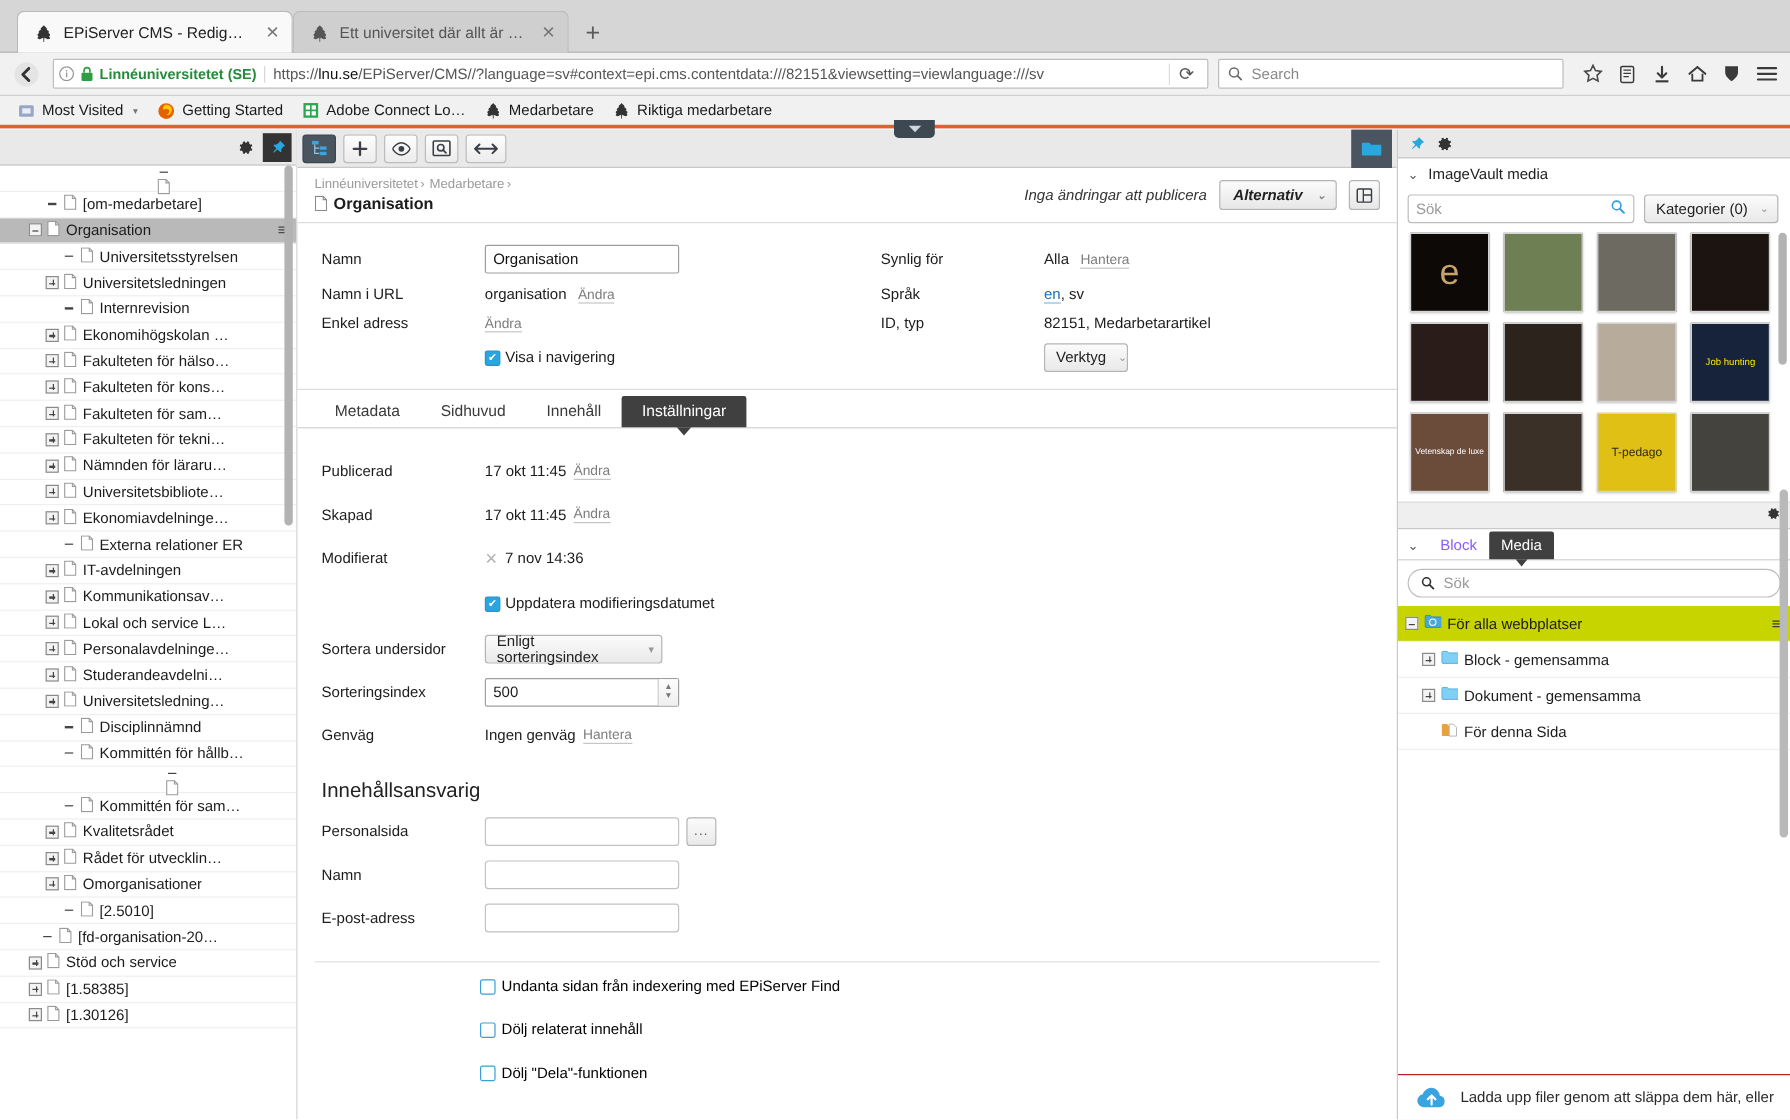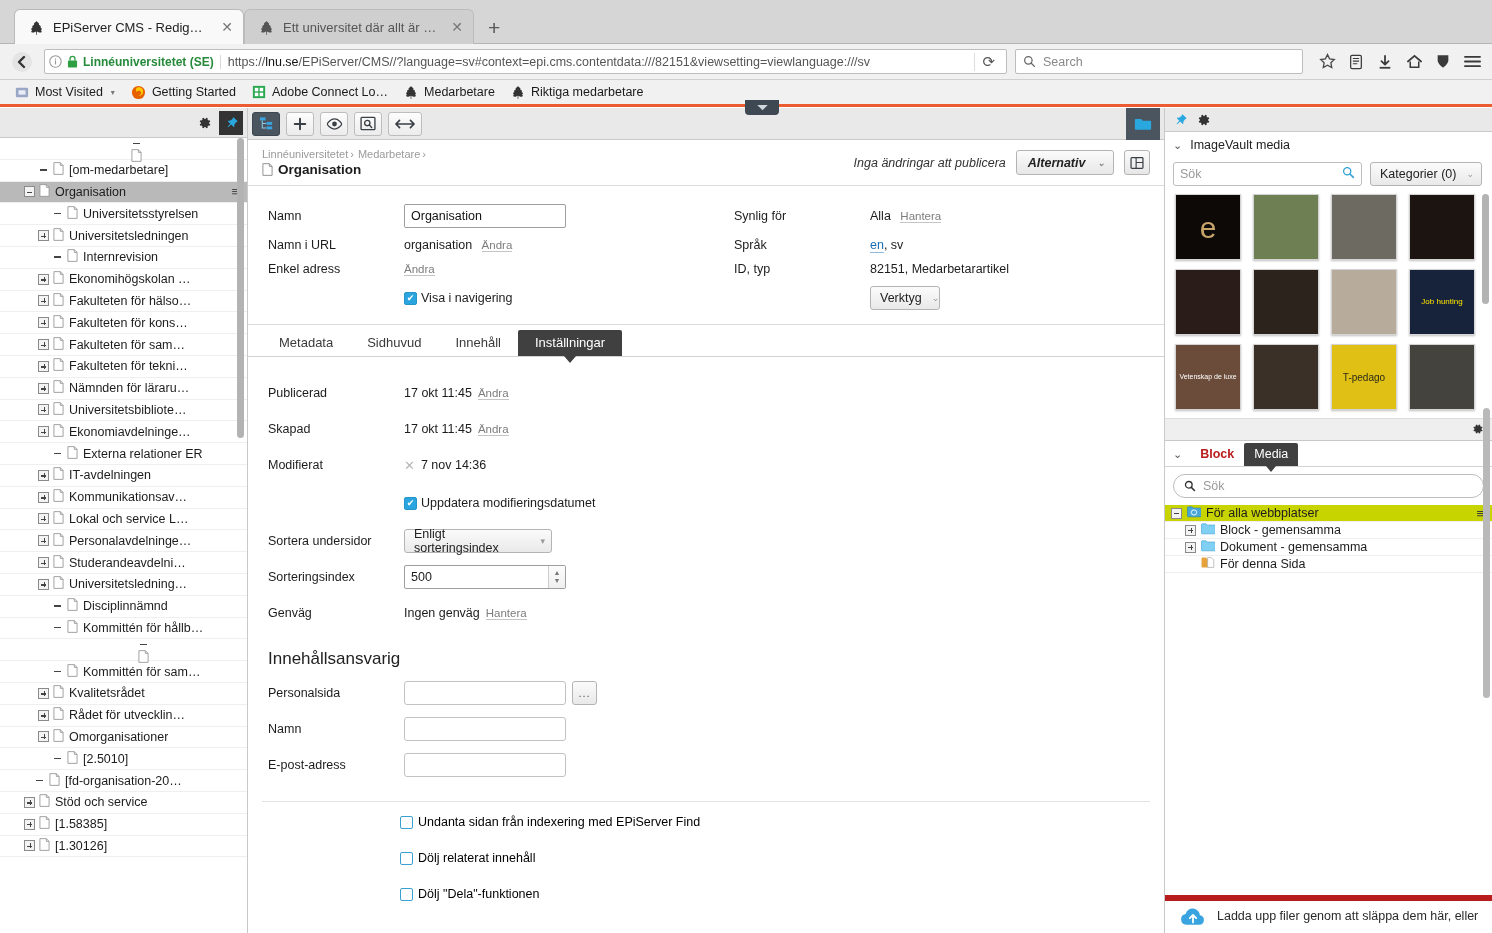--- a/index.html
+++ b/index.html
@@ -217,36 +217,36 @@
   .thumbs { display:grid; grid-template-columns: repeat(4, 1fr); gap:9px; padding: 0 14px 8px 10px; }
   .thumb { width:66px; height:66px; border:1px solid #d4d4d4; background:#222; position:relative; overflow:hidden;
     box-shadow: 0 1px 2px rgba(0,0,0,.25); }
   .thumb span { position:absolute; inset:0; display:flex; align-items:center; justify-content:center;
     font-size:9px; color:#fff; text-align:center; line-height:1.1; }
   .iv-scroll { position:absolute; right:3px; top:62px; width:7px; height:110px; background:#b3b3b3; border-radius:4px; }
   .iv-foot { height:22px; background:#efefef; border-top:1px solid #ddd; display:flex; align-items:center; justify-content:flex-end; padding-right:8px;}
 
   .bm-tabs { height:26px; display:flex; align-items:flex-end; gap:0; padding-left:8px; border-bottom:1px solid #d2d2d2; }
   .bm-tabs .chev { padding: 0 8px 5px 0; }
-  .btab { padding: 4px 10px 5px 10px; font-size:12.5px; color:#b91c1c; font-weight:bold; }
+  .btab { padding: 4px 10px 5px 10px; font-size:12.5px; color:#8b5cf6; font-weight:normal; }
   .btab.active { background:#404040; color:#fff; border-radius:2px 2px 0 0; font-weight:normal; position:relative; }
   .btab.active::after{ content:""; position:absolute; left:50%; margin-left:-5px; bottom:-6px;
     border-left:5px solid transparent; border-right:5px solid transparent; border-top:6px solid #404040; }
   .bm-search { padding: 7px 8px 7px 8px; }
   .bm-search-in { height:24px; border:1px solid #bdbdbd; border-radius:12px; background:#fff;
     display:flex; align-items:center; gap:7px; padding:0 10px; font-size:12.5px; color:#9a9a9a; }
-  .mrow { height:17px; display:flex; align-items:center; gap:5px; font-size:12.5px; color:#1c1c1c;
+  .mrow { height:30px; display:flex; align-items:center; gap:5px; font-size:12.5px; color:#1c1c1c;
     border-bottom:1px solid #efefef; padding-right:8px; }
   .mrow.hl { background:#c8d400; }
   .mrow .expander { width:11px;height:11px;border:1px solid #8a8a8a;background:#f3f3f3;position:relative;flex:0 0 11px;}
   .mrow .expander::before{content:"";position:absolute;left:2px;right:2px;top:4.5px;height:1.4px;background:#444;}
   .mrow .expander.plus::after{content:"";position:absolute;top:2px;bottom:2px;left:4.5px;width:1.4px;background:#444;}
   .mrow .rowmenu{ margin-left:auto; font-size:13px; color:#3a3a3a; line-height:1;}
   .rp-scroll { position:absolute; right:2px; top:300px; width:7px; height:290px; background:#b9b9b9; border-radius:4px; }
-  .dropzone { position:absolute; left:0; right:0; bottom:0; height:38px; border-top:6px solid #b91c1c;
+  .dropzone { position:absolute; left:0; right:0; bottom:0; height:38px; border-top:1px solid #b91c1c;
     background:#fff; display:flex; align-items:center; gap:10px; padding-left:14px; }
   .dz-text { font-size:12.5px; color:#2a2a2a; line-height:1.25; }
   .rp-gap { flex:1; }
   .rp-strip { height:14px; background:#e9e9e9; border-top:1px solid #d3d3d3; }
 </style>
 </head>
 <body>
 
 <div class="browser">
 

